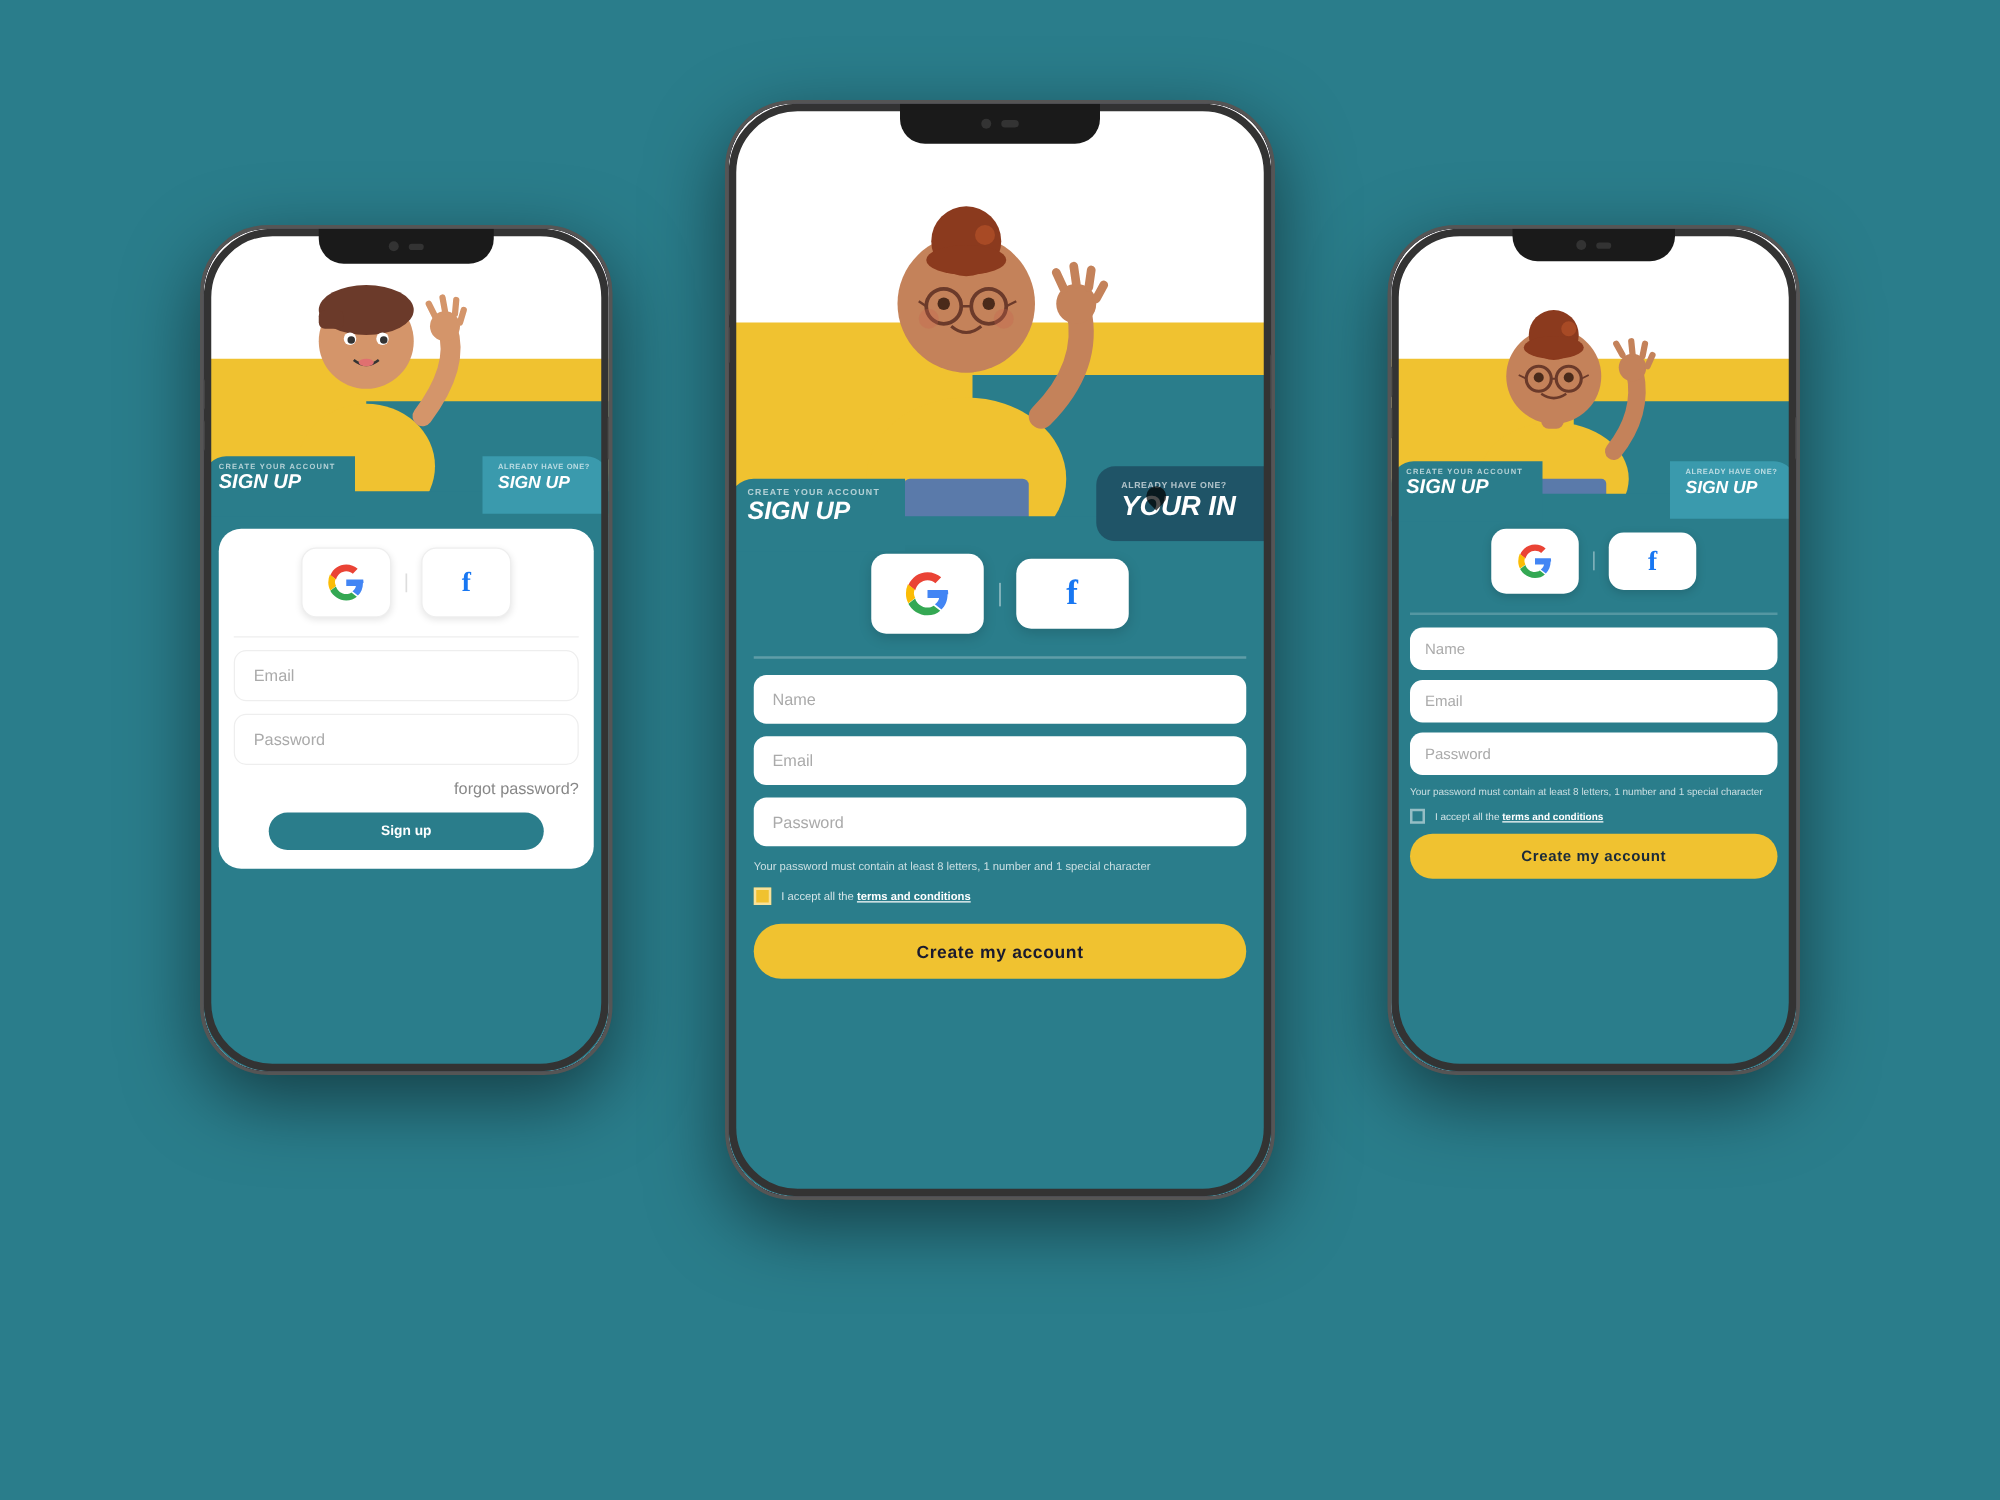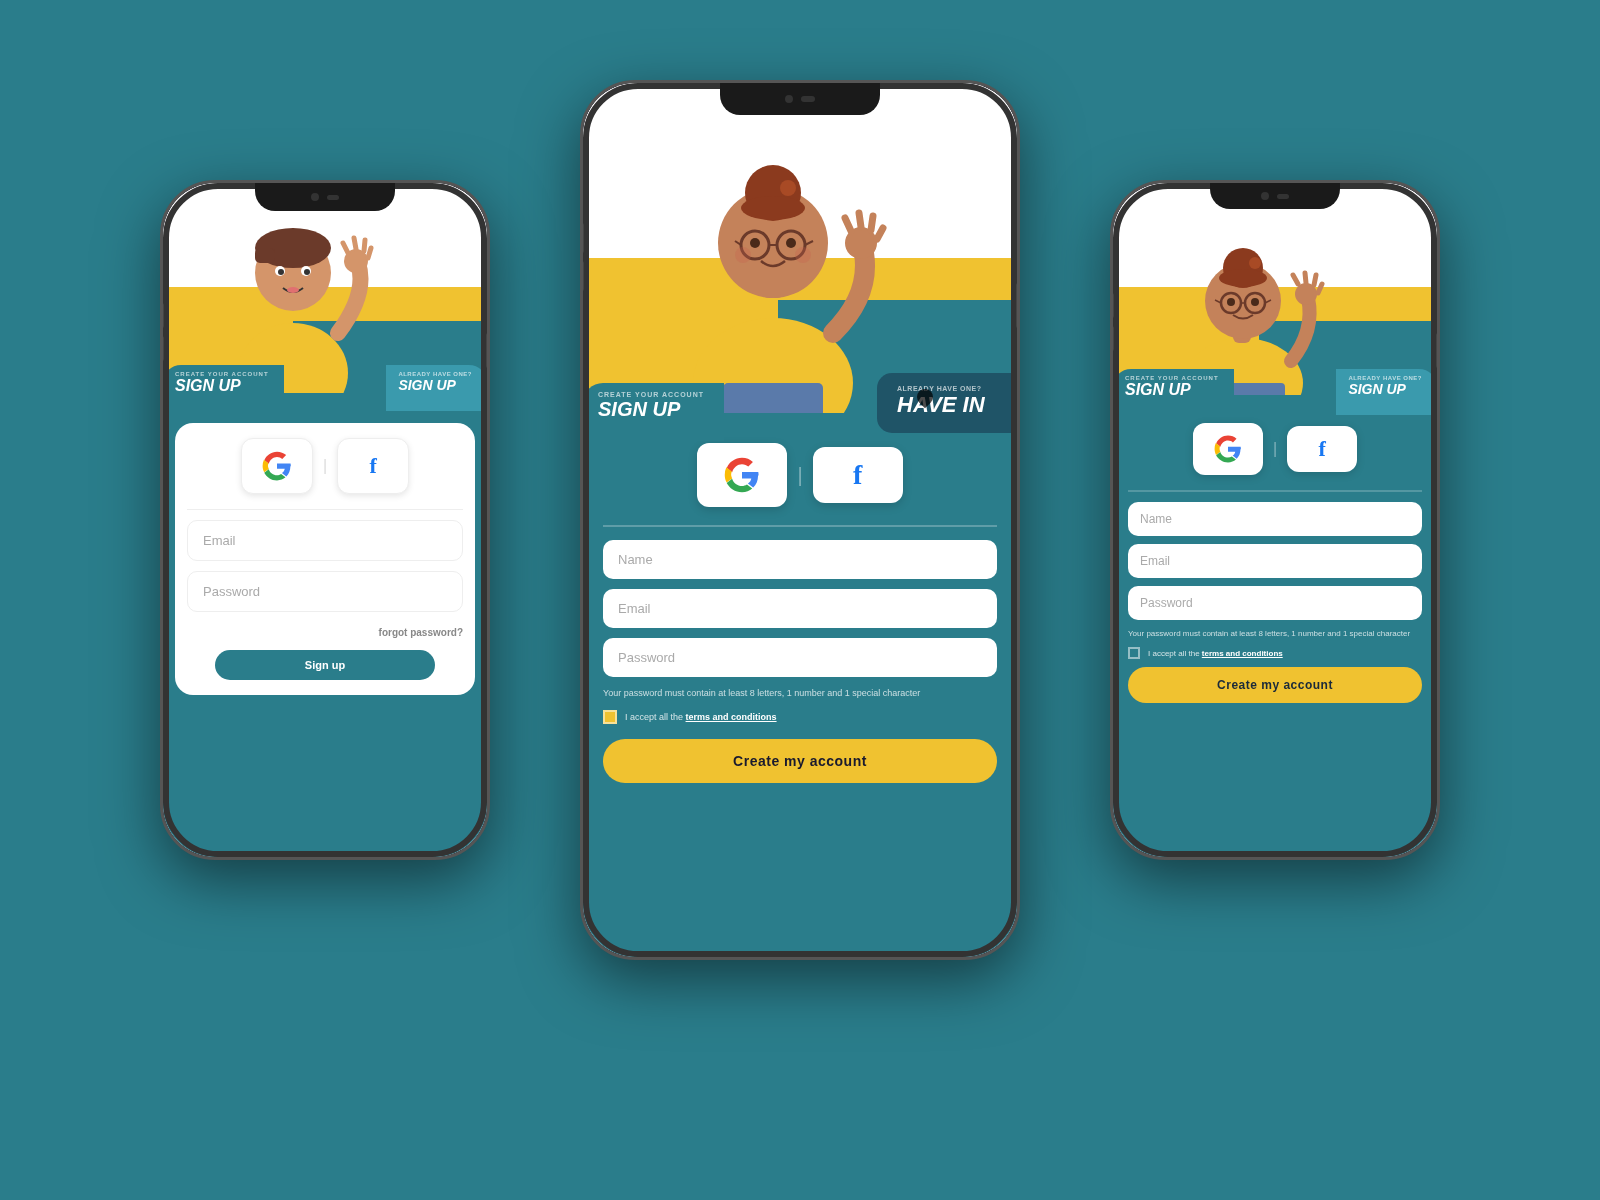--- a/index.html
+++ b/index.html
@@ -320,21 +320,21 @@
               </button>
               <div style="color:#ddd;font-size:16px;">|</div>
               <button class="social-btn" style="border:1px solid #eee;box-shadow:0 2px 6px rgba(0,0,0,0.1);">
                 <div class="facebook-icon" style="font-size:22px;font-weight:900;color:#1877f2;font-family:serif;">f</div>
               </button>
             </div>
             <div style="height:1px;background:#eee;"></div>
             <input class="input-field" type="email" style="border: 1px solid rgb(238, 238, 238);" placeholder="Email">
             <input class="input-field" type="password" style="border: 1px solid rgb(238, 238, 238);" placeholder="Password">
             <div style="text-align:right;">
-              <span style="color:#888;font-size:10px;cursor:pointer;font-weight:bold;">forgot password?</span>
+              <span style="color:#888;font-size:13px;cursor:pointer;">forgot password?</span>
             </div>
             <button style="background:#2a7d8b;border:none;border-radius:20px;padding:9px;color:white;font-weight:bold;font-size:11px;cursor:pointer;width:80%;align-self:center;margin:0 auto;display:block;">Sign up</button>
           </div>
         </div>
       </div>
     </div>
   </div>
 
   <div class="phone phone-center">
     <div class="left-buttons" style="top:140px;">
@@ -387,21 +387,21 @@
             <line x1="228" y1="138" x2="222" y2="125" stroke="#c4825a" stroke-width="7" stroke-linecap="round"></line>
             <line x1="238" y1="134" x2="236" y2="120" stroke="#c4825a" stroke-width="7" stroke-linecap="round"></line>
             <line x1="248" y1="137" x2="250" y2="123" stroke="#c4825a" stroke-width="7" stroke-linecap="round"></line>
             <line x1="254" y1="146" x2="260" y2="135" stroke="#c4825a" stroke-width="7" stroke-linecap="round"></line>
 
             <rect x="100" y="290" width="100" height="50" rx="5" fill="#5a7aaa"></rect>
           </svg>
 
           <div style="position:absolute;bottom:0;right:-10px;background:rgba(30,80,100,0.92);padding:12px 15px 15px 20px;border-radius:15px 0 0 15px;z-index:10;min-width:150px;">
             <div style="color:rgba(255,255,255,0.65);font-size:7px;font-weight:bold;letter-spacing:0.5px;text-transform:uppercase;">ALREADY HAVE ONE?</div>
-            <div style="color:white;font-size:22px;font-weight:900;font-style:italic;">HAVE IN</div>
+            <div style="color:white;font-size:22px;font-weight:900;font-style:italic;">YOUR IN</div>
 
             <div style="position:absolute;bottom:28px;left:40px;width:16px;height:16px;background:rgba(0,0,0,0.7);border-radius:50% 50% 50% 0;transform:rotate(-45deg);z-index:20;"></div>
           </div>
         </div>
 
         <div style="flex:1;background:#2a7d8b;position:relative;z-index:5;border-radius:25px 0 0 0;margin-top:-20px;">
 
           <div style="position:absolute;top:-30px;left:0;background:#2a7d8b;padding:8px 20px 20px 15px;border-radius:20px 0 0 0;z-index:6;">
             <div style="color:rgba(255,255,255,0.65);font-size:7px;font-weight:bold;letter-spacing:1px;text-transform:uppercase;">CREATE YOUR ACCOUNT</div>
             <div style="color:white;font-size:20px;font-weight:900;font-style:italic;">SIGN UP</div>

